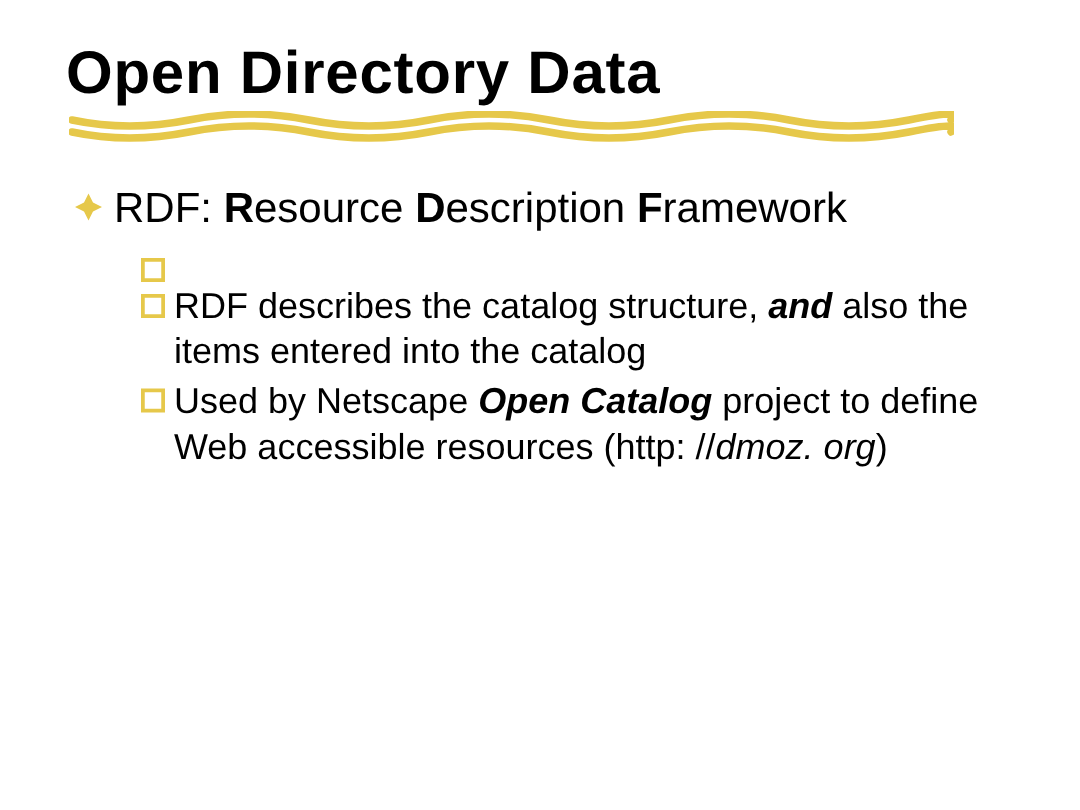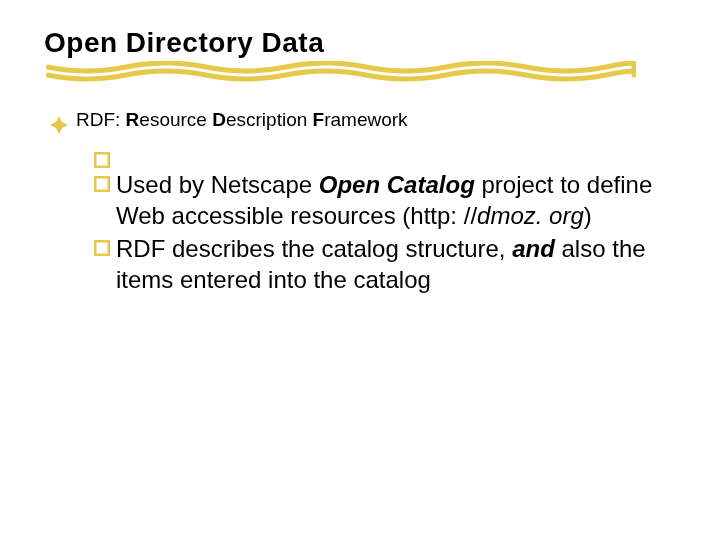--- a/index.html
+++ b/index.html
@@ -14,21 +14,21 @@
   .slide {
     position: relative;
     width: 720px;
     height: 540px;
     box-sizing: border-box;
     padding: 28px 44px 0 44px;
   }
   .title {
     font-family: "Arial Black", Arial, sans-serif;
     font-weight: 900;
-    font-size: 28px;
+    font-size: 40px;
     letter-spacing: 0.5px;
     margin: 0 0 6px 0;
     line-height: 1.05;
   }
   .underline {
     width: 590px;
     height: 24px;
     margin-left: 2px;
     margin-top: -2px;
   }
@@ -38,21 +38,21 @@
     fill: none;
     stroke-linecap: round;
   }
   .body {
     margin-top: 24px;
     padding-left: 4px;
   }
   .l1 {
     display: flex;
     align-items: flex-start;
-    font-size: 19px;
+    font-size: 28px;
     line-height: 1.2;
     margin-bottom: 10px;
   }
   .l1 .bullet {
     flex: 0 0 auto;
     margin-right: 6px;
     margin-top: 5px;
   }
   .l1 .text { font-family: Arial, sans-serif; }
   .l1 .ab { font-weight: normal; }
@@ -109,28 +109,28 @@
         <svg class="bullet deco" width="16" height="16" viewBox="0 0 16 16">
           <rect x="1" y="1" width="14" height="14" fill="none" stroke="#e6c84a" stroke-width="3"></rect>
         </svg>
       </div>
 
       <div class="l2">
         <svg class="bullet deco" width="16" height="16" viewBox="0 0 16 16">
           <rect x="1" y="1" width="14" height="14" fill="none" stroke="#e6c84a" stroke-width="3"></rect>
         </svg>
         <div class="text">
-          <span>Used by Netscape </span><span class="boldital">Open Catalog</span><span> project to define Web accessible resources (http: //</span><span class="ital">dmoz. org</span><span>)</span>
+          <span>RDF describes the catalog structure, </span><span class="boldital">and</span><span> also the items entered into the catalog</span>
         </div>
       </div>
 
       <div class="l2">
         <svg class="bullet deco" width="16" height="16" viewBox="0 0 16 16">
           <rect x="1" y="1" width="14" height="14" fill="none" stroke="#e6c84a" stroke-width="3"></rect>
         </svg>
         <div class="text">
-          <span>RDF describes the catalog structure, </span><span class="boldital">and</span><span> also the items entered into the catalog</span>
+          <span>Used by Netscape </span><span class="boldital">Open Catalog</span><span> project to define Web accessible resources (http: //</span><span class="ital">dmoz. org</span><span>)</span>
         </div>
       </div>
 
     </div>
   </div>
 </div>
 
 </body></html>

